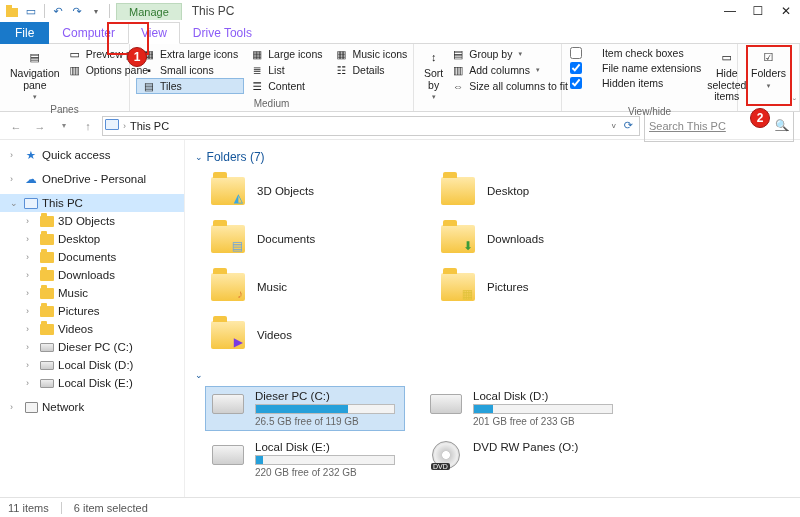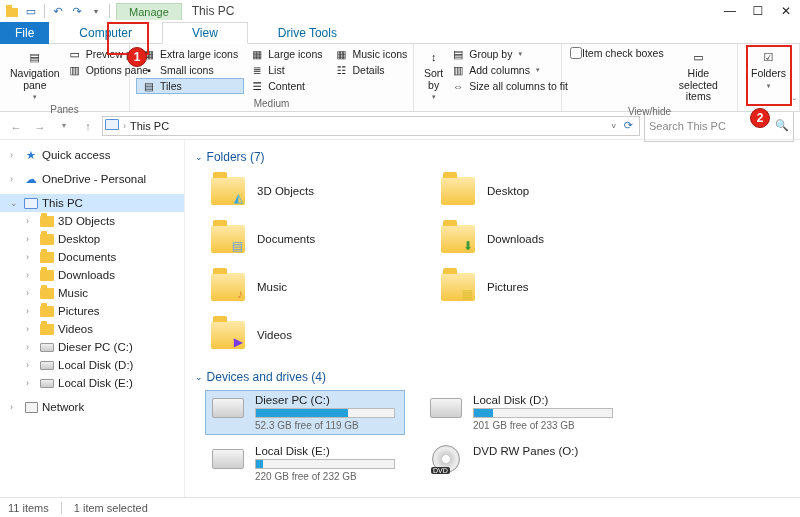--- a/index.html
+++ b/index.html
@@ -10,51 +10,51 @@
   .qat { display: flex; align-items: center; gap: 3px; padding: 0 4px; }
   .qat .ic { width: 16px; height: 16px; display: flex; align-items: center; justify-content: center; color: #2a6bb0; }
   .qat .sep { width:1px; height:14px; background:#ccc; margin:0 2px;}
   .tab-manage { background:#d7ecd7; color:#327a32; padding:2px 12px; font-size:11px; border:1px solid #bdd9bd; border-bottom:none;}
   .title { padding-left: 10px; font-size: 12px; color: #444; }
   .win-ctrls { margin-left: auto; display: flex; }
   .win-ctrls div { width: 28px; height: 20px; display: flex; align-items: center; justify-content: center; font-size: 12px; }
 
   
   .tabs { display: flex; align-items: center; height: 22px; border-bottom: 1px solid #d9d9d9; background:#fff;}
-  .tab { padding: 3px 29px; font-size: 12px; color: #0369a1; border:1px solid transparent; }
+  .tab { padding: 3px 12px; font-size: 12px; color: #8b5cf6; border:1px solid transparent; }
   .tab.file { background:#1979ca; color:#fff; padding:3px 14px;}
   .tab.active { border:1px solid #d9d9d9; border-bottom:1px solid #fff; background:#fff;}
 
   
   .ribbon { display: flex; height: 68px; border-bottom: 1px solid #d9d9d9; background:#fdfdfd; position:relative;}
   .group { border-right: 1px solid #e4e4e4; padding: 2px 6px 0 6px; display:flex; flex-direction:column; }
   .group-body { flex:1; display:flex; }
   .group-label { text-align:center; font-size:10px; color:#666; padding:1px 0 2px;}
   .vbtn { display:flex; flex-direction:column; align-items:center; justify-content:flex-start; padding:2px 4px; gap:2px; }
   .vbtn .ic { width:18px; height:18px; display:flex; align-items:center; justify-content:center;}
   .vbtn span { font-size:10.5px; line-height:1.1; text-align:center;}
   .hrow { display:flex; align-items:center; gap:4px; padding:1px 4px; }
   .hrow .ic { width:14px; height:14px; display:flex; align-items:center; justify-content:center;}
   .hrow span { font-size:10.5px; white-space:nowrap;}
   .layout-grid { display:grid; grid-template-columns: repeat(3, auto); gap:0; }
   .lay-item { display:flex; align-items:center; gap:4px; padding:1px 6px; font-size:10.5px; white-space:nowrap;}
   .lay-item.sel { background:#cfe4f7; border:1px solid #8cb9e2; padding:0 5px;}
   .lay-item .ic{width:14px;height:14px;display:flex;align-items:center;justify-content:center;}
-  .chk { display:flex; align-items:center; gap:0; padding:1px 2px; font-size:10.5px; white-space:nowrap;}
+  .chk { display:flex; align-items:center; gap:20px; padding:1px 2px; font-size:10.5px; white-space:nowrap;}
   .chk input { margin:0; width:12px; height:12px;}
   .collapse-caret { position:absolute; right:4px; bottom:2px; font-size:10px; color:#777;}
 
   
   .addrrow { display:flex; align-items:center; height:28px; border-bottom:1px solid #e9e9e9; padding:0 6px; gap:4px;}
   .navbtn { width:20px; height:20px; display:flex; align-items:center; justify-content:center; color:#888;}
   .addr { flex:1; display:flex; align-items:center; border:1px solid #ccc; height:20px; padding:0 2px; gap:4px; background:#fff;}
   .addr .ic{width:14px;height:14px;}
   .addr .loc{font-size:11px;}
   .addr .spacer{flex:1;}
-  .search { width:150px; border:1px solid #ccc; height:32px; display:flex; align-items:center; padding:0 4px; gap:4px; color:#888;}
+  .search { width:150px; border:1px solid #ccc; height:32px; display:flex; align-items:center; padding:0 4px; gap:4px; color:#888;text-decoration:underline;}
   .search span{font-size:11px;}
 
   
   .body { display:flex; height: calc(517px - 22px - 22px - 68px - 28px - 20px); }
   .tree { width:185px; border-right:1px solid #eee; padding:6px 0; overflow:hidden;}
   .tree-item { display:flex; align-items:center; gap:4px; padding:2px 4px 2px 10px; font-size:11.5px; white-space:nowrap;}
   .tree-item .chev{width:10px; color:#888; font-size:9px;}
   .tree-item .ic{width:14px;height:14px;display:flex;align-items:center;justify-content:center;}
   .tree-item.child{ padding-left:26px;}
   .tree-item.sel{ background:#cfe8ff;}
@@ -219,20 +219,28 @@
     </div>
   </div>
 
   <div class="group" style="width:176px;">
     <div class="group-body">
       <div style="display:flex;flex-direction:column;gap:1px;">
         <label class="chk">
             <input type="checkbox" style="">
             <span>Item check boxes</span>
           </label>
+        <label class="chk">
+            <input type="checkbox" checked="" style="">
+            <span>File name extensions</span>
+          </label>
+        <label class="chk">
+            <input type="checkbox" checked="" style="">
+            <span>Hidden items</span>
+          </label>
       </div>
       <div class="vbtn">
         <div class="ic">▭</div>
         <span>Hide selected items</span>
       </div>
     </div>
     <div class="group-label">View/hide</div>
   </div>
 
   <div class="group" style="flex:1;">
@@ -433,33 +441,32 @@
               <span style="position:absolute;right:2px;bottom:0;font-size:12px;color:#7a3ae0;">▶</span>
             </div>
           </div>
           <div class="lbl">Videos</div>
         </div>
         <div></div>
       </div>
 
     <div class="section-head">
         <span class="chev">⌄</span>
-        <span>Devices and drives (4)</span>
       </div>
     <div class="drive-grid" id="drive-grid">
         <div class="drive sel">
           <div class="ic">
             <div class="drive-ico"></div>
           </div>
           <div class="info">
             <div class="nm">Dieser PC (C:)</div>
             <div class="bar">
               <div class="fill" style="width:67%;"></div>
             </div>
-            <div class="free">52.3 GB free of 119 GB</div>
+            <div class="free">26.5 GB free of 119 GB</div>
           </div>
         </div>
         <div class="drive">
           <div class="ic">
             <div class="drive-ico"></div>
           </div>
           <div class="info">
             <div class="nm">Local Disk (D:)</div>
             <div class="bar">
               <div class="fill" style="width:14%;"></div>
@@ -488,19 +495,19 @@
             <div class="free"></div>
           </div>
         </div>
       </div>
   </div>
 </div>
 
 <div class="status">
   <span>11 items</span>
   <div class="sep"></div>
-  <span>1 item selected</span>
+  <span>6 item selected</span>
 </div>
 
 <div class="hl" style="left:107px; top:22px; width:42px; height:33px;"></div>
 <div class="badge" style="left:127px; top:47px;">1</div>
 <div class="hl" style="left:746px; top:45px; width:46px; height:61px;"></div>
 <div class="badge" style="left:750px; top:108px;">2</div>
 
 </body></html>

